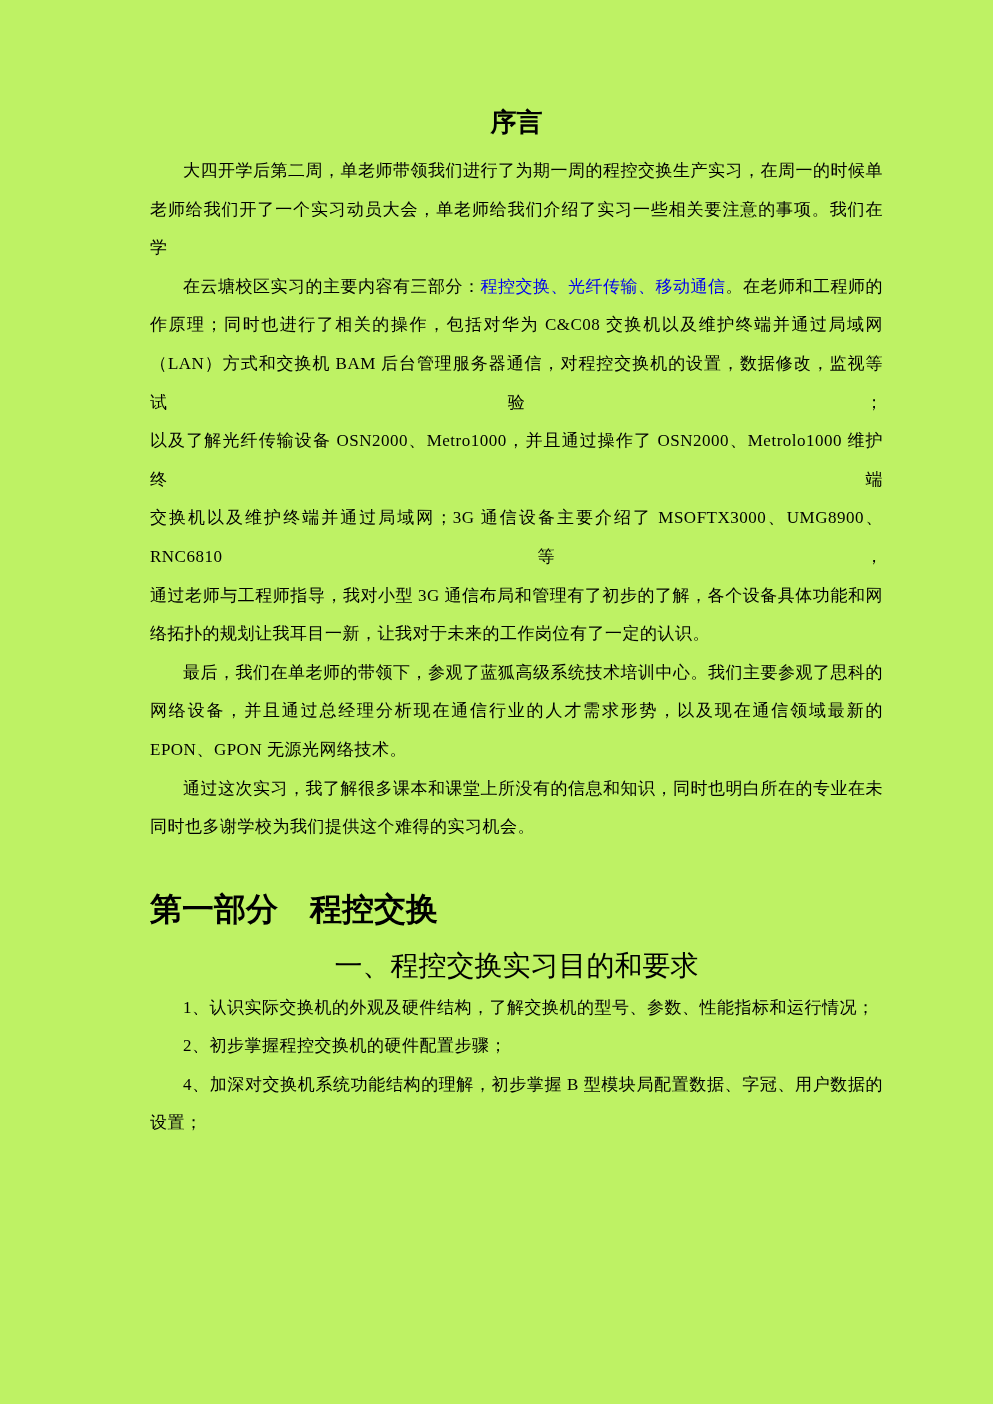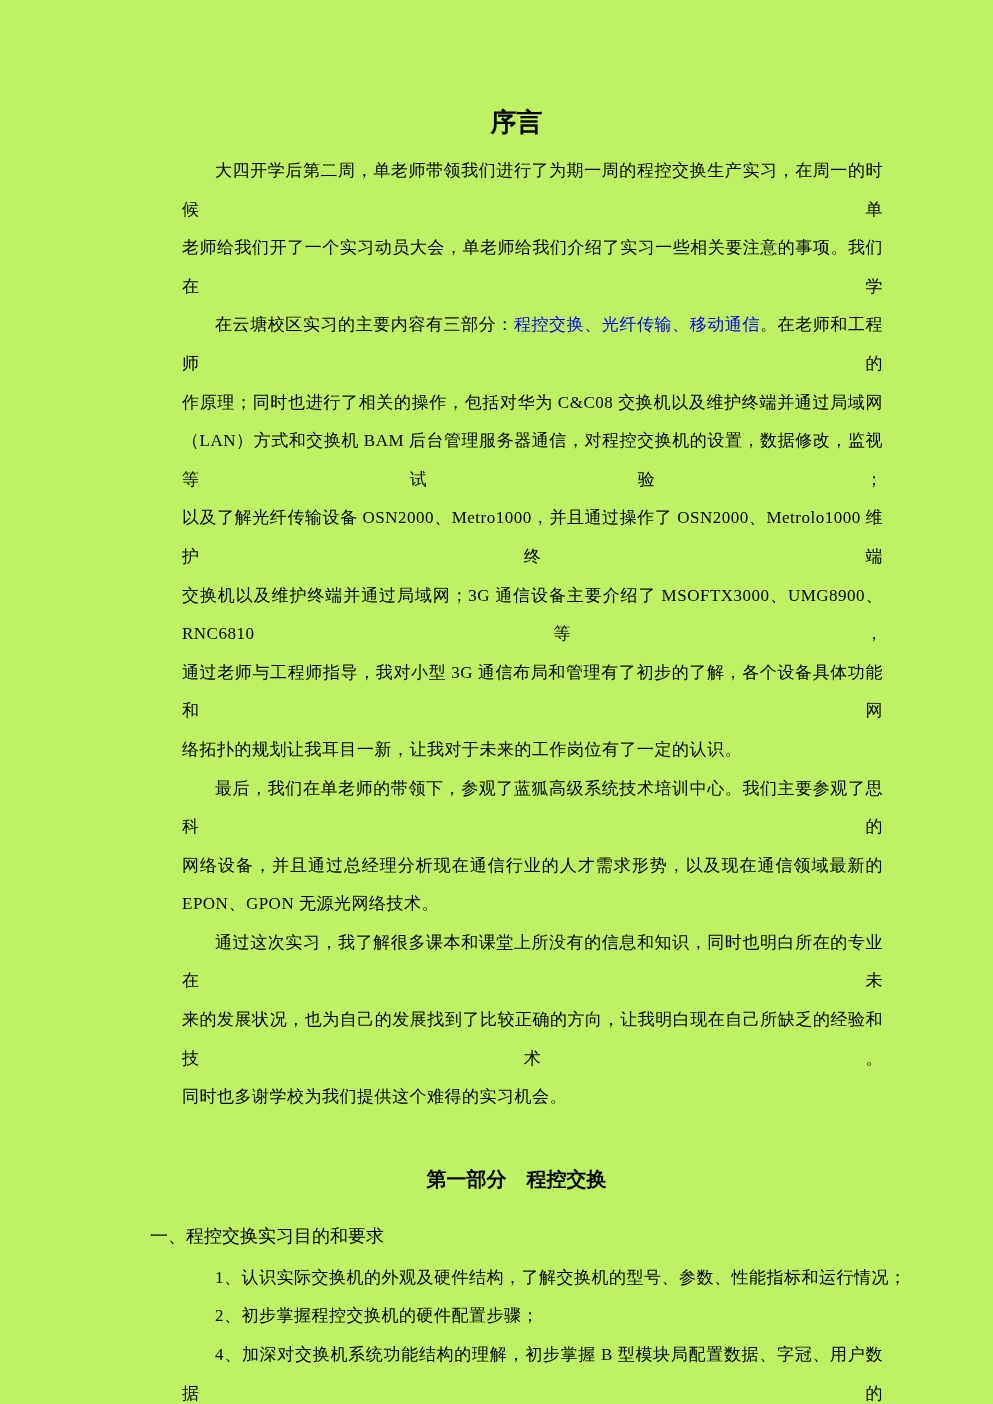--- a/index.html
+++ b/index.html
@@ -18,45 +18,45 @@
     top: 0;
     width: 733px;
   }
   h1.doc-title {
     margin: 106px 0 0 0;
     font-size: 26px;
     line-height: 34px;
     font-weight: 700;
     text-align: center;
   }
-  .flow { margin-top: 12px; margin-left: 32px; }
+  .flow { margin-top: 12px; }
   .line {
     font-size: 17px;
     line-height: 38.6px;
     letter-spacing: 0.5px;
     white-space: nowrap;
   }
   .line.full {
     white-space: normal;
     text-align: justify;
     text-align-last: justify;
   }
   .line.first { text-indent: 33px; }
   h2.part-heading {
     margin: 44px 0 0 0;
-    font-size: 20px;
+    font-size: 32px;
     line-height: 36px;
     font-weight: 700;
-    text-align: center;
   }
   h3.section-heading {
     margin: 24px 0 0 0;
-    font-size: 18px;
+    font-size: 28px;
     line-height: 30px;
     font-weight: 400;
+    text-align: center;
   }
   #goals-list { margin-top: 8px; }
 </style>
 </head>
 <body>
 
 <div class="page">
   <div class="content">
 
     <h1 class="doc-title">序言</h1>
@@ -68,21 +68,20 @@
         <div class="line full"><span>作原理；同时也进行了相关的操作，包括对华为 C&amp;C08 交换机以及维护终端并通过局域网</span></div>
         <div class="line full"><span>（LAN）方式和交换机 BAM 后台管理服务器通信，对程控交换机的设置，数据修改，监视等试验；</span></div>
         <div class="line full"><span>以及了解光纤传输设备 OSN2000、Metro1000，并且通过操作了 OSN2000、Metrolo1000 维护终端</span></div>
         <div class="line full"><span>交换机以及维护终端并通过局域网；3G 通信设备主要介绍了 MSOFTX3000、UMG8900、RNC6810 等，</span></div>
         <div class="line full"><span>通过老师与工程师指导，我对小型 3G 通信布局和管理有了初步的了解，各个设备具体功能和网</span></div>
         <div class="line"><span>络拓扑的规划让我耳目一新，让我对于未来的工作岗位有了一定的认识。</span></div>
         <div class="line first full"><span>最后，我们在单老师的带领下，参观了蓝狐高级系统技术培训中心。我们主要参观了思科的</span></div>
         <div class="line full"><span>网络设备，并且通过总经理分析现在通信行业的人才需求形势，以及现在通信领域最新的</span></div>
         <div class="line"><span>EPON、GPON 无源光网络技术。</span></div>
         <div class="line first full"><span>通过这次实习，我了解很多课本和课堂上所没有的信息和知识，同时也明白所在的专业在未</span></div>
-        <div class="line full"><span>来的发展状况，也为自己的发展找到了比较正确的方向，让我明白现在自己所缺乏的经验和技术。</span></div>
         <div class="line"><span>同时也多谢学校为我们提供这个难得的实习机会。</span></div>
       </div>
 
     <h2 class="part-heading">第一部分　程控交换</h2>
 
     <h3 class="section-heading">一、程控交换实习目的和要求</h3>
 
     <div class="flow" id="goals-list">
         <div class="line first"><span>1、认识实际交换机的外观及硬件结构，了解交换机的型号、参数、性能指标和运行情况；</span></div>
         <div class="line first"><span>2、初步掌握程控交换机的硬件配置步骤；</span></div>

